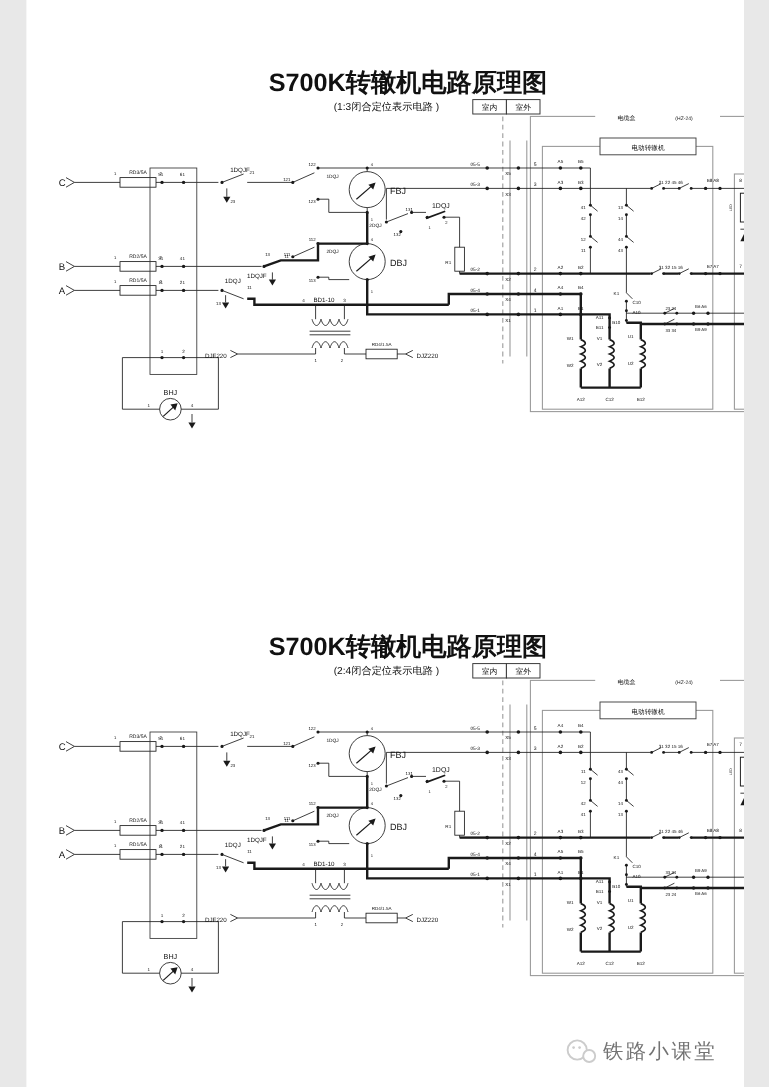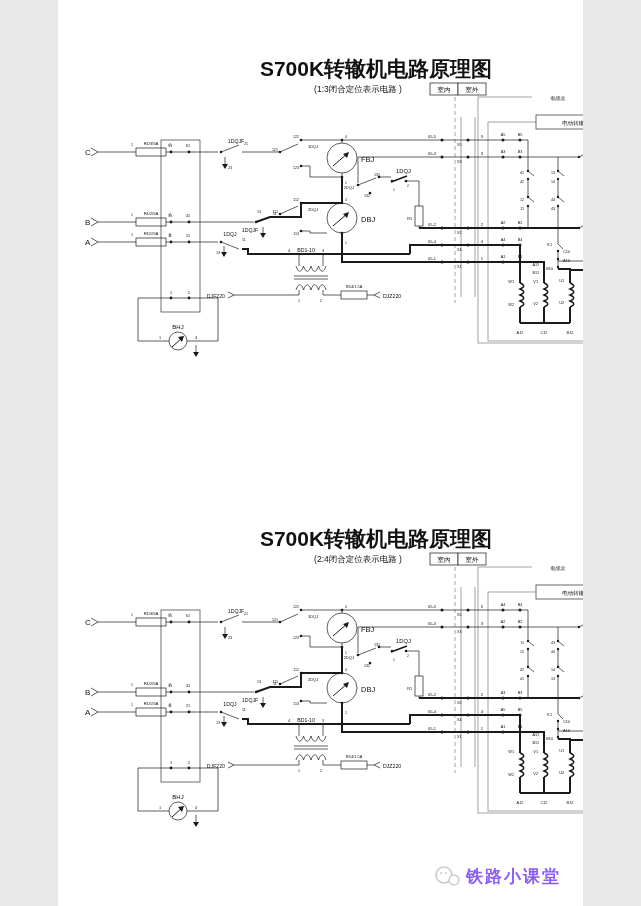--- a/index.html
+++ b/index.html
@@ -1,23 +1,23 @@
 <!DOCTYPE html>
 <html><head>
 <meta charset="utf-8">
 <style>
   html,body{margin:0;padding:0;background:#e8e8e8;}
-  .page{position:relative;width:525px;height:906px;background:#ffffff;margin:0 auto;
+  .page{position:relative;width:598px;height:906px;background:#ffffff;margin:0 auto;
         font-family:"Liberation Sans","DejaVu Sans",sans-serif;overflow:hidden;}
   svg.diag{position:absolute;left:0;display:block;}
   #d1{top:45px;}
   #d2{top:515px;}
   svg text{fill:#111;font-family:"Liberation Sans","DejaVu Sans",sans-serif;}
   .watermark{position:absolute;top:864px;right:22px;display:flex;align-items:flex-end;gap:6px;
-             color:#8b5cf6;font-size:17px;letter-spacing:2px;font-weight:bold;}
+             color:#737373;font-size:17px;letter-spacing:2px;font-weight:normal;}
   .wm-icon{display:block;}
 </style>
 </head>
 <body>
 
 <div class="page">
 
   <svg id="d1" class="diag" width="641" height="340" viewBox="0 0 641 340">
     <defs>
       <g id="lw">

